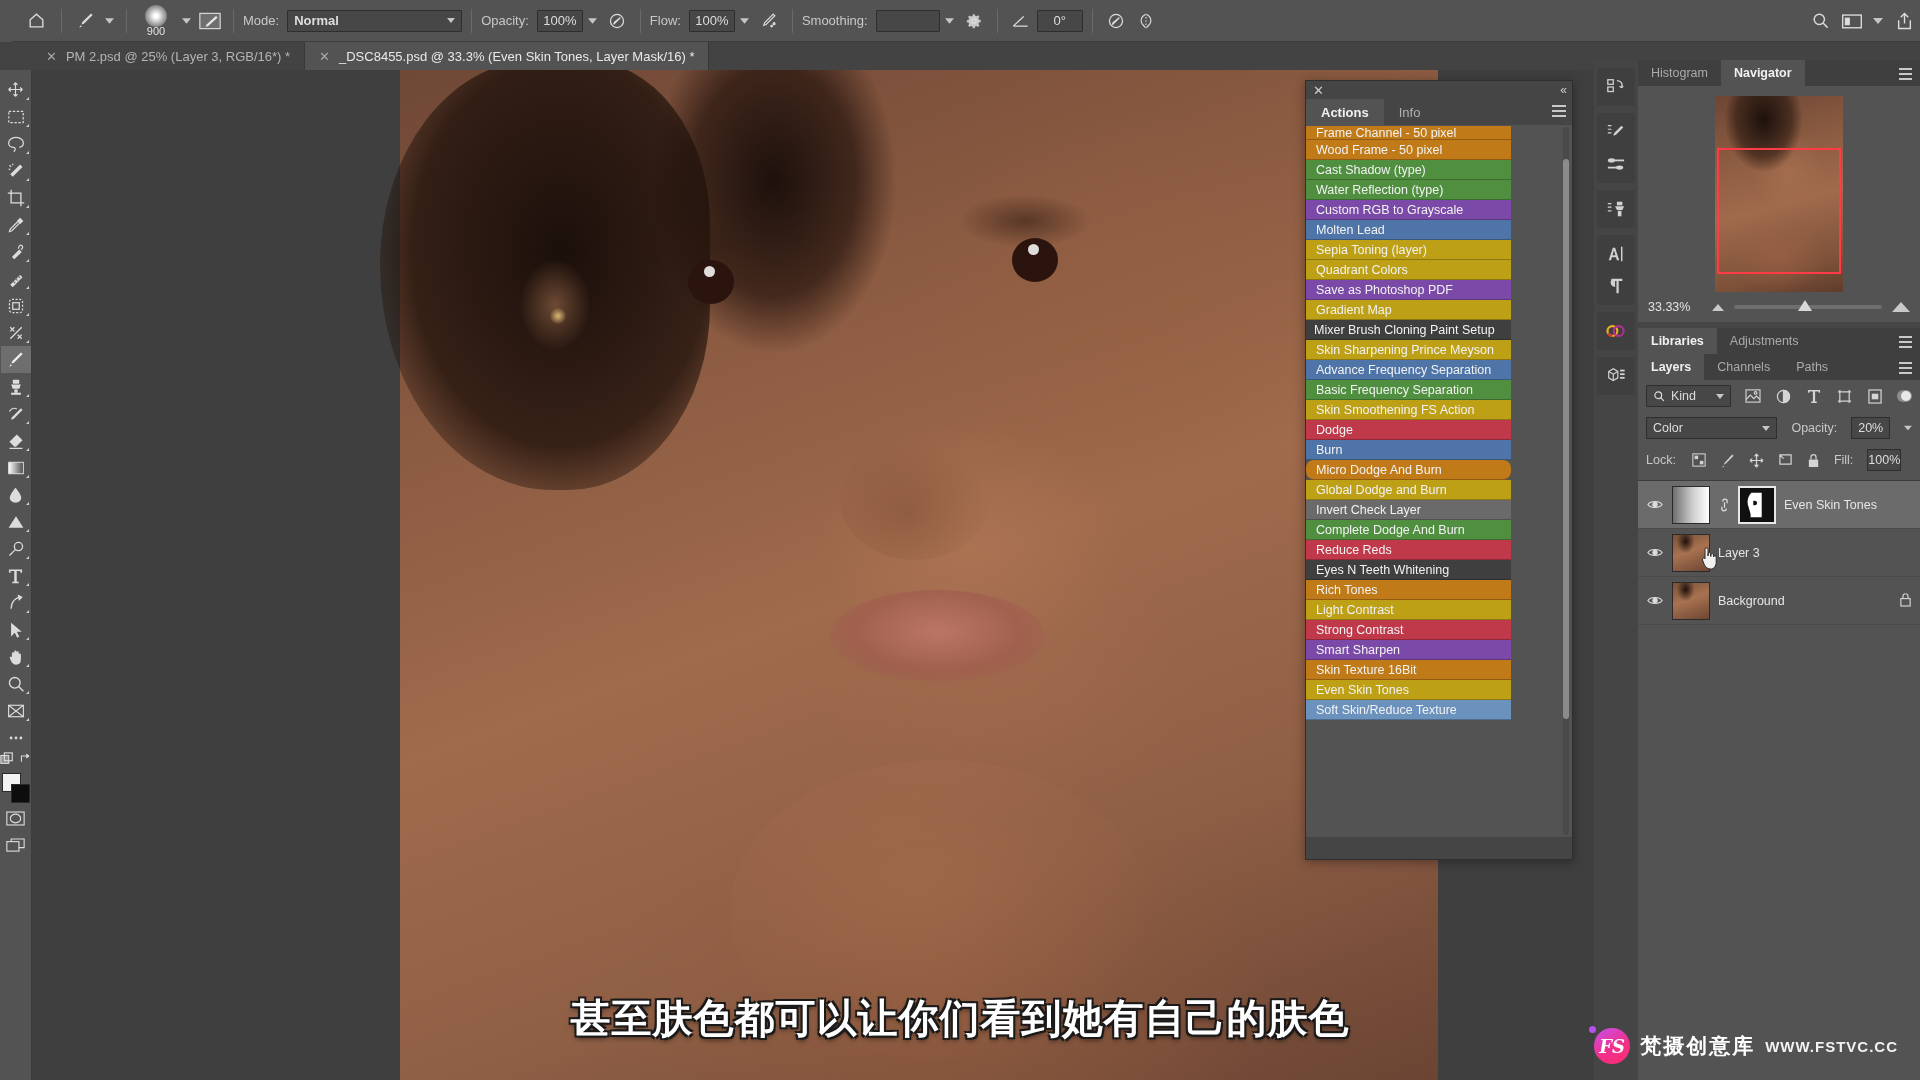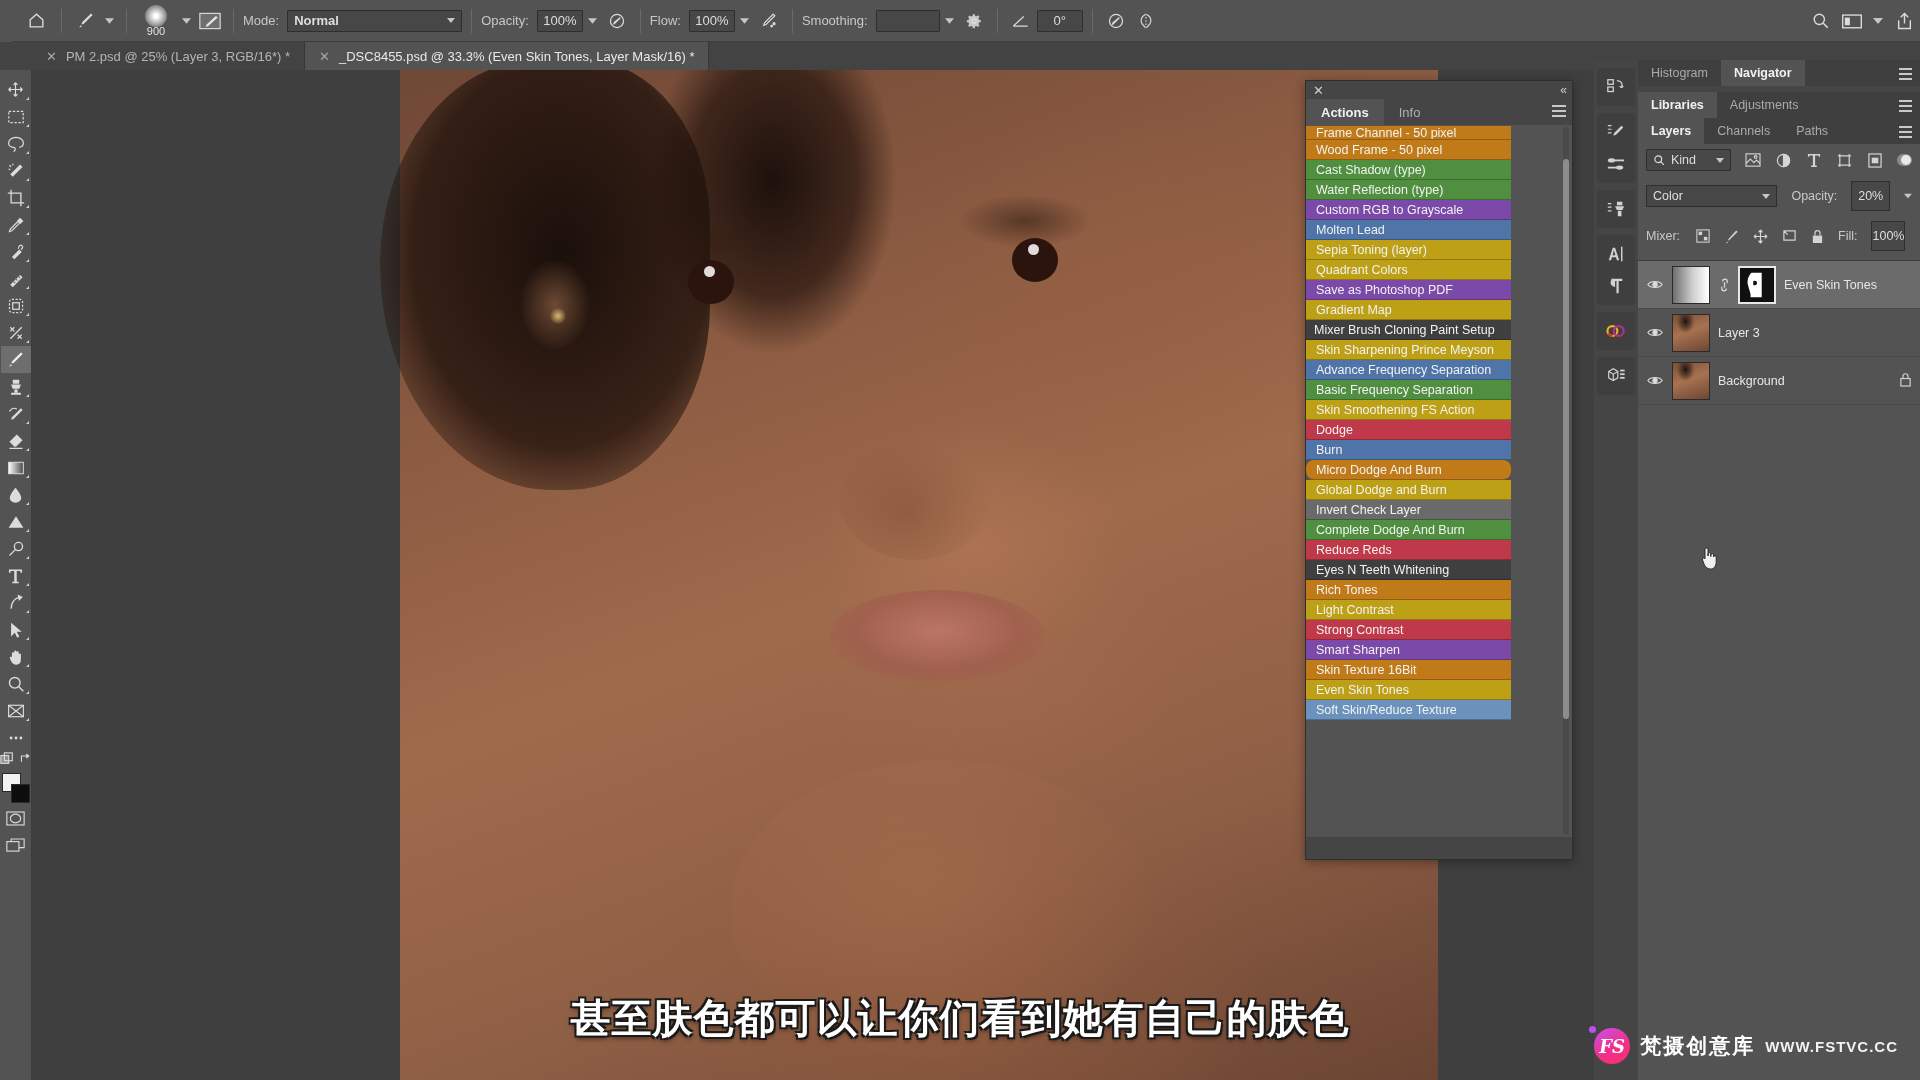--- a/index.html
+++ b/index.html
@@ -187,21 +187,21 @@
   .kind-search .txt { font-size:12.5px; color:#dcdcdc; flex:1; }
   .filter-ic { width:24px; height:22px; display:flex; align-items:center; justify-content:center; color:#d4d4d4; }
   .toggle-pill { width:22px; height:12px; border-radius:6px; background:#8d8d8d; position:relative; }
   .toggle-pill::after{ content:""; position:absolute; right:1px; top:1px; width:10px;height:10px;border-radius:50%;background:#e8e8e8; }
   .blend-select {
     background:#474747; border:1px solid #2e2e2e; height:22px; width:148px;
     display:flex; align-items:center; justify-content:space-between; padding:0 6px;
     font-size:12.5px; color:#dedede;
   }
   .op-label { font-size:12.5px; color:#c8c8c8; }
-  .op-field { background:#474747; border:1px solid #2e2e2e; height:30px; width:44px;
+  .op-field { background:#474747; border:1px solid #2e2e2e; height:22px; width:44px;
     display:flex; align-items:center; justify-content:center; font-size:12.5px; color:#dedede; }
   .lock-label { font-size:12.5px; color:#c8c8c8; margin-right:2px; }
   .lock-ic { width:22px;height:20px;display:flex;align-items:center;justify-content:center;color:#d4d4d4; }
 
   .layer-list { margin-top:4px; border-top:1px solid #3c3c3c; }
   .layer-row {
     height: 48px; display:flex; align-items:center; gap:8px; padding: 0 8px;
     border-bottom:1px solid #4a4a4a; position:relative;
   }
   .layer-row.selected { background:#6b6b6b; }
@@ -812,20 +812,35 @@
       </div>
       <div class="panel-tab active">
         <span>Navigator</span>
       </div>
       <div class="pt-menu">
           <span></span>
           <span></span>
           <span></span>
         </div>
     </div>
+    <div class="navigator">
+      <div class="nav-thumb-wrap">
+        <div class="nav-thumb">
+          <div class="nav-box"></div>
+        </div>
+      </div>
+      <div class="nav-footer">
+        <span class="nav-zoom">33.33%</span>
+        <span class="tri-small"></span>
+        <div class="nav-slider">
+          <div class="nav-thumbmark"></div>
+        </div>
+        <span class="tri-big"></span>
+      </div>
+    </div>
 
     <div class="panel-tabs" style="margin-top:6px;">
       <div class="panel-tab active">
         <span>Libraries</span>
       </div>
       <div class="panel-tab">
         <span>Adjustments</span>
       </div>
       <div class="pt-menu">
           <span></span>
@@ -905,21 +920,21 @@
         <span class="op-label">Opacity:</span>
         <div class="op-field">
           <span>20%</span>
         </div>
         <svg width="9" height="6" viewBox="0 0 10 6" fill="#c6c6c6">
             <path d="M0 0 L10 0 L5 6 Z"></path>
           </svg>
       </div>
 
       <div class="lp-row">
-        <span class="lock-label">Mixer:</span>
+        <span class="lock-label">Lock:</span>
         <div class="lock-ic">
           <svg width="14" height="14" viewBox="0 0 16 16" fill="none" stroke="#d4d4d4" stroke-width="1.2">
               <rect x="1" y="1" width="14" height="14"></rect>
               <rect x="3" y="3" width="4" height="4" fill="#d4d4d4" stroke="none"></rect>
               <rect x="9" y="9" width="4" height="4" fill="#d4d4d4" stroke="none"></rect>
             </svg>
         </div>
         <div class="lock-ic">
           <svg width="15" height="15" viewBox="0 0 16 16" fill="#d4d4d4">
               <path d="M13 1.5 L14.5 3 L6 11.5 L4 12.5 L5 10.5 Z"></path>

